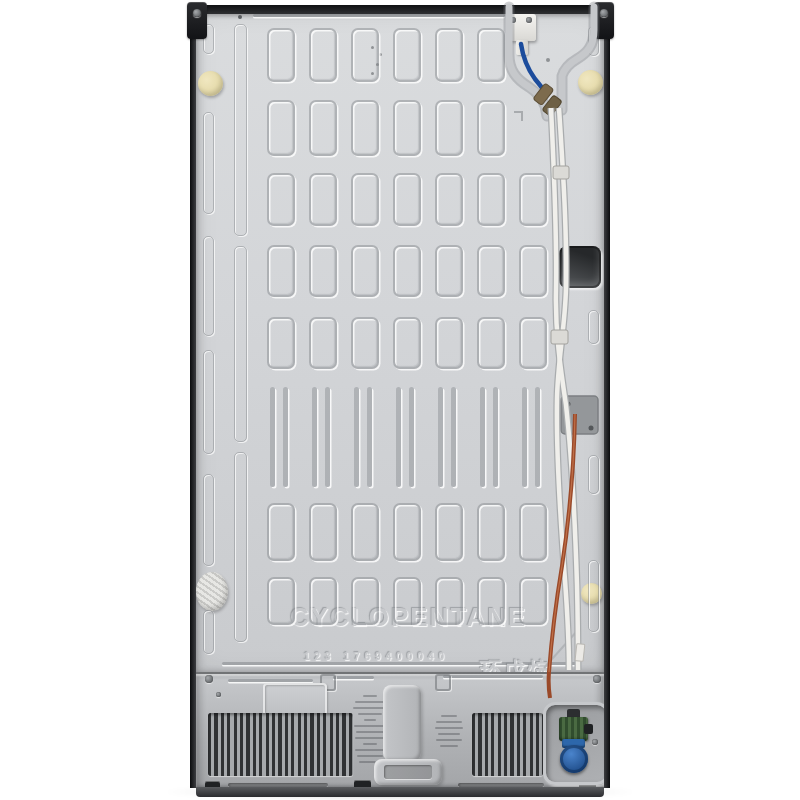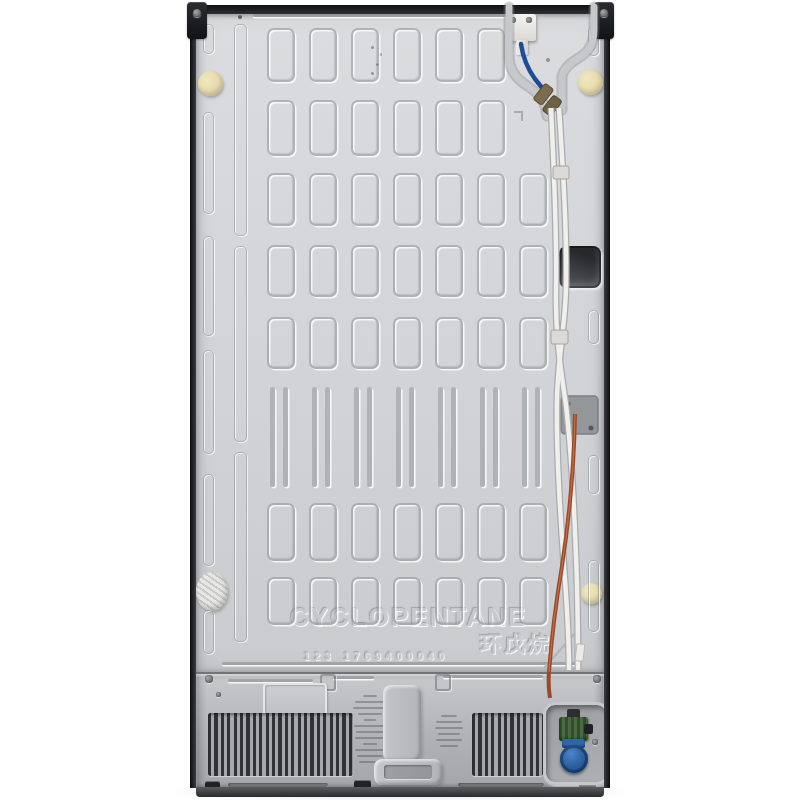--- a/index.html
+++ b/index.html
@@ -122,21 +122,21 @@
 
     <div class="service-hole" style="left:363px;top:233px;width:42px;height:42px;"></div>
 
     <div class="inlet-bracket">
       <div class="screw" style="left:3px;top:3px;width:6px;height:6px;"></div>
       <div class="screw" style="left:19px;top:3px;width:6px;height:6px;"></div>
     </div>
     <div class="inlet-stem"></div>
 
     <div class="emboss big" style="left:94px;top:591px;text-align:right;">CYCLOPENTANE</div>
-    <div class="emboss cn" style="left:284px;top:620px;">环戊烷</div>
+    <div class="emboss cn" style="left:284px;top:646px;">环戊烷</div>
     <div class="emboss digits" style="left:108px;top:639px;">123 1769400040</div>
 
     <div class="dot" style="left:175px;top:33px;width:3px;height:3px;"></div>
     <div class="dot" style="left:183px;top:40px;width:3px;height:3px;"></div>
     <div class="dot" style="left:180px;top:50px;width:3px;height:3px;"></div>
     <div class="dot" style="left:175px;top:59px;width:3px;height:3px;"></div>
     <div class="dot" style="left:350px;top:45px;width:4px;height:4px;"></div>
     <div class="dot" style="left:42px;top:2px;width:4px;height:4px;background:#5a5d60;"></div>
   <div class="rect-cell" style="left: 71px; top: 15px; width: 24px; height: 50px;"></div>
       <div class="rect-cell" style="left: 113px; top: 15px; width: 24px; height: 50px;"></div>

